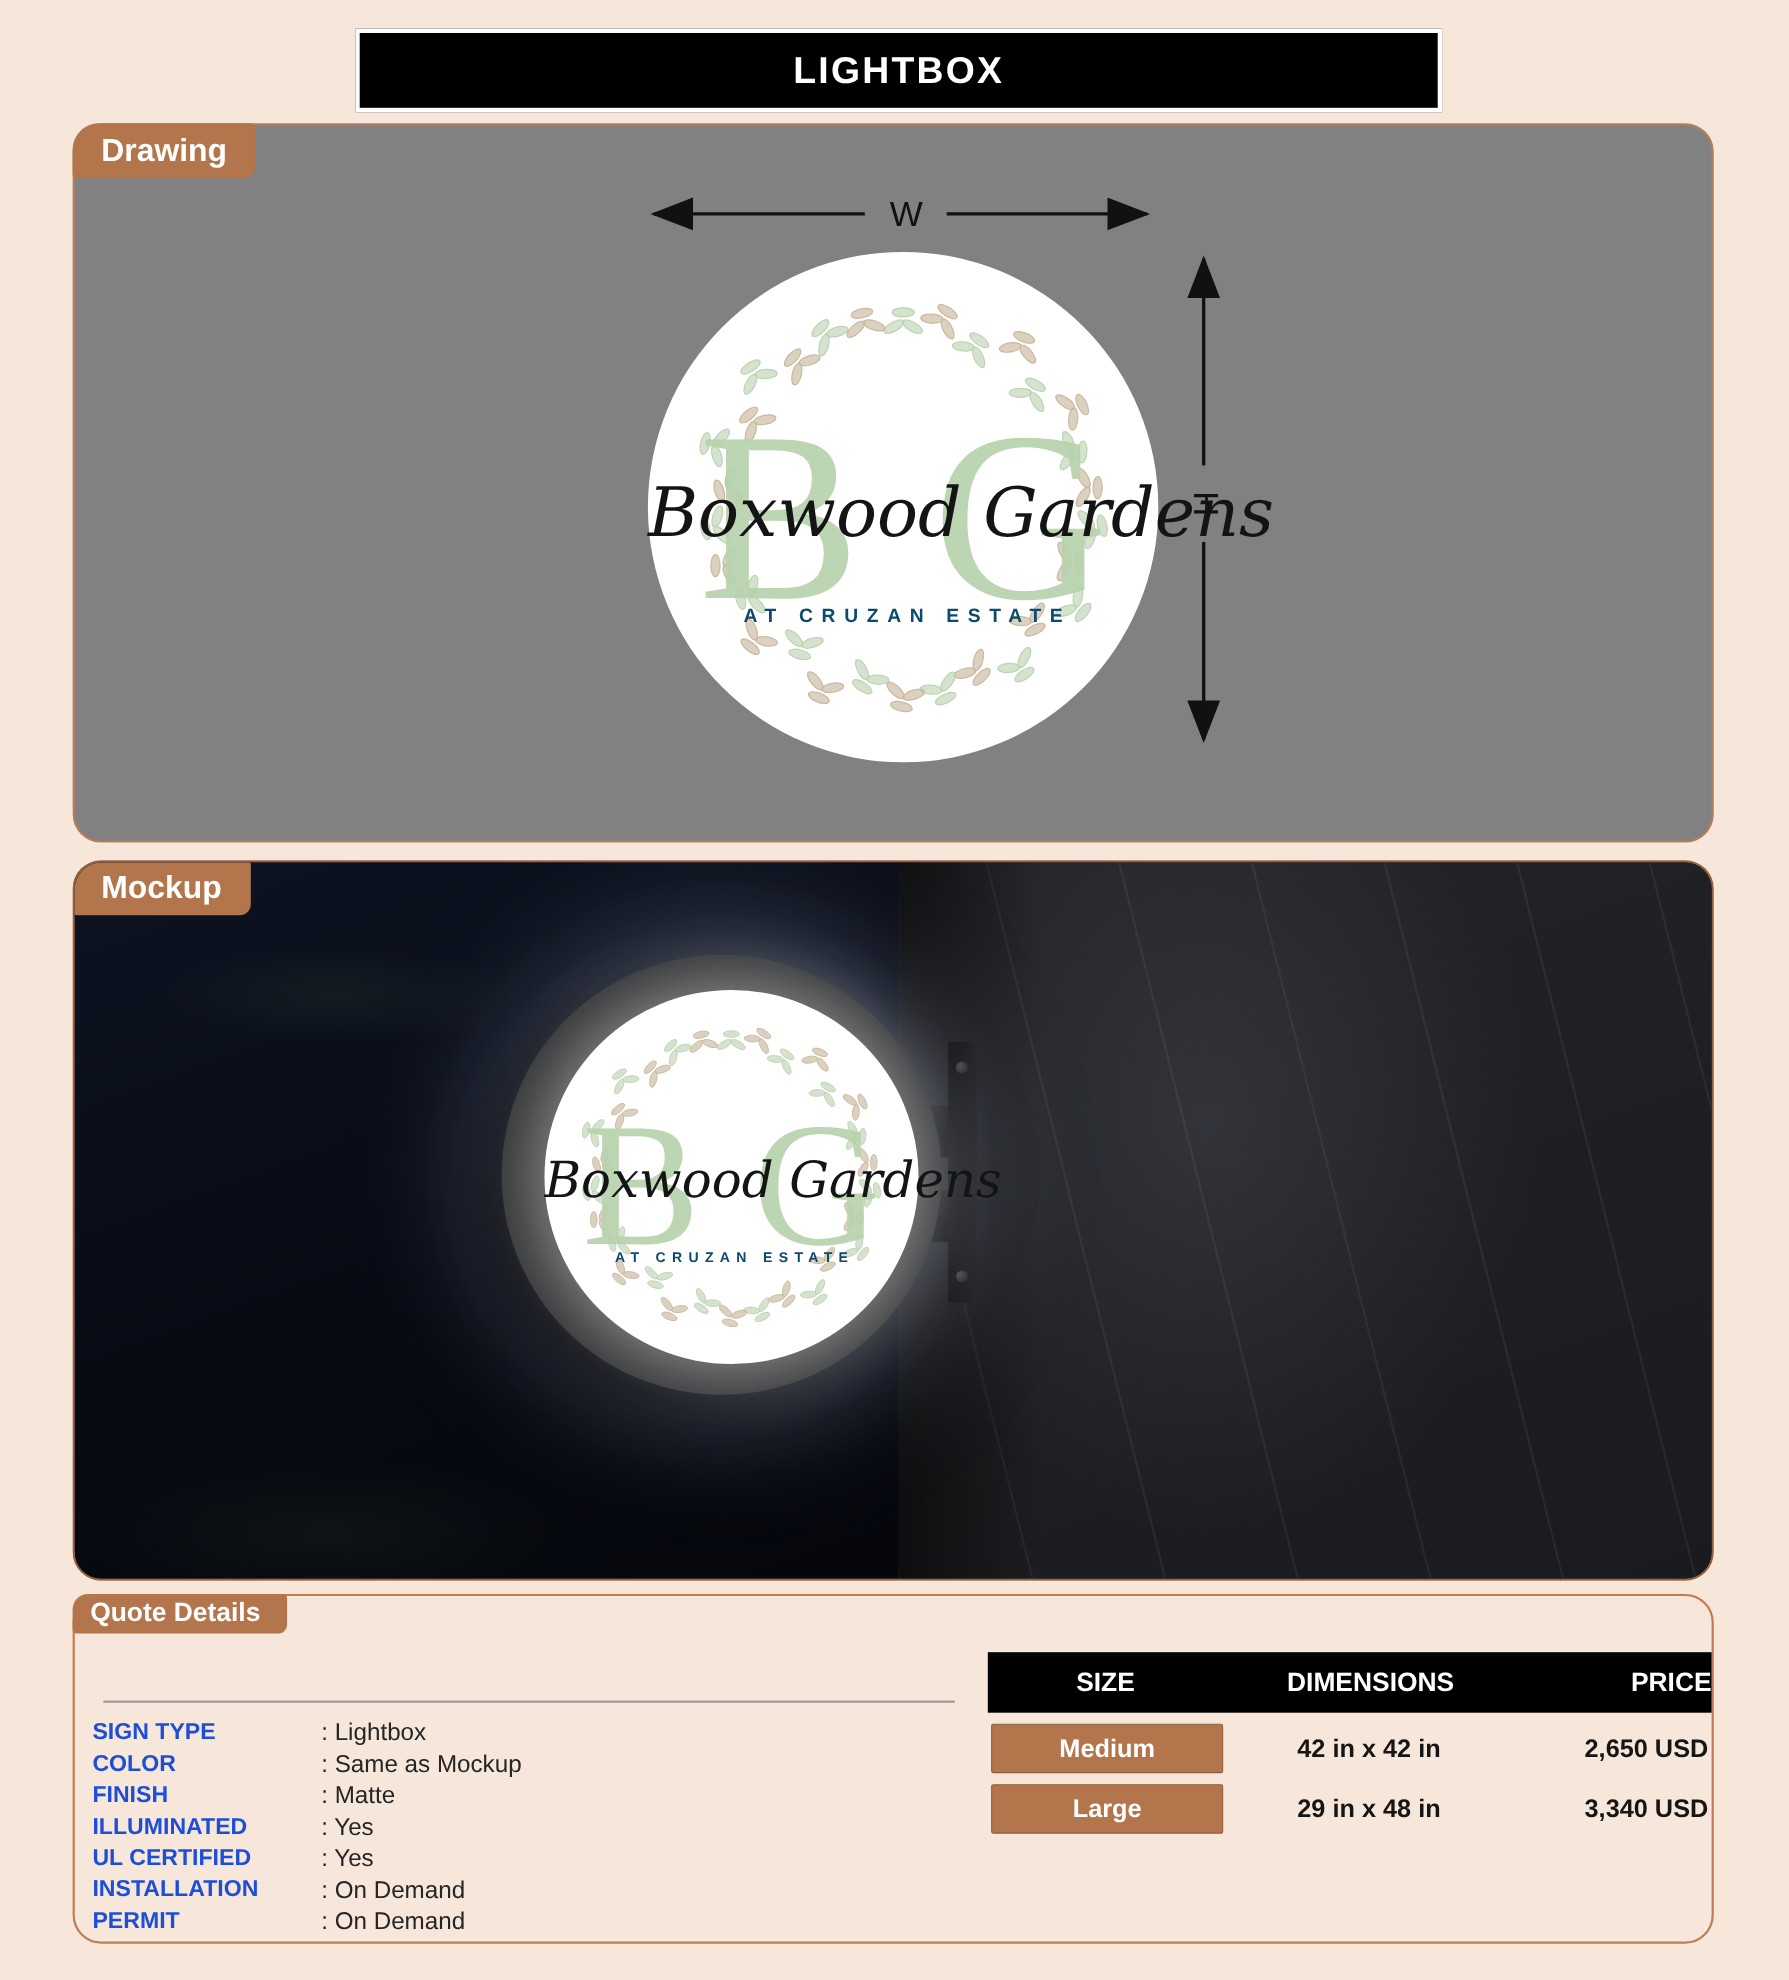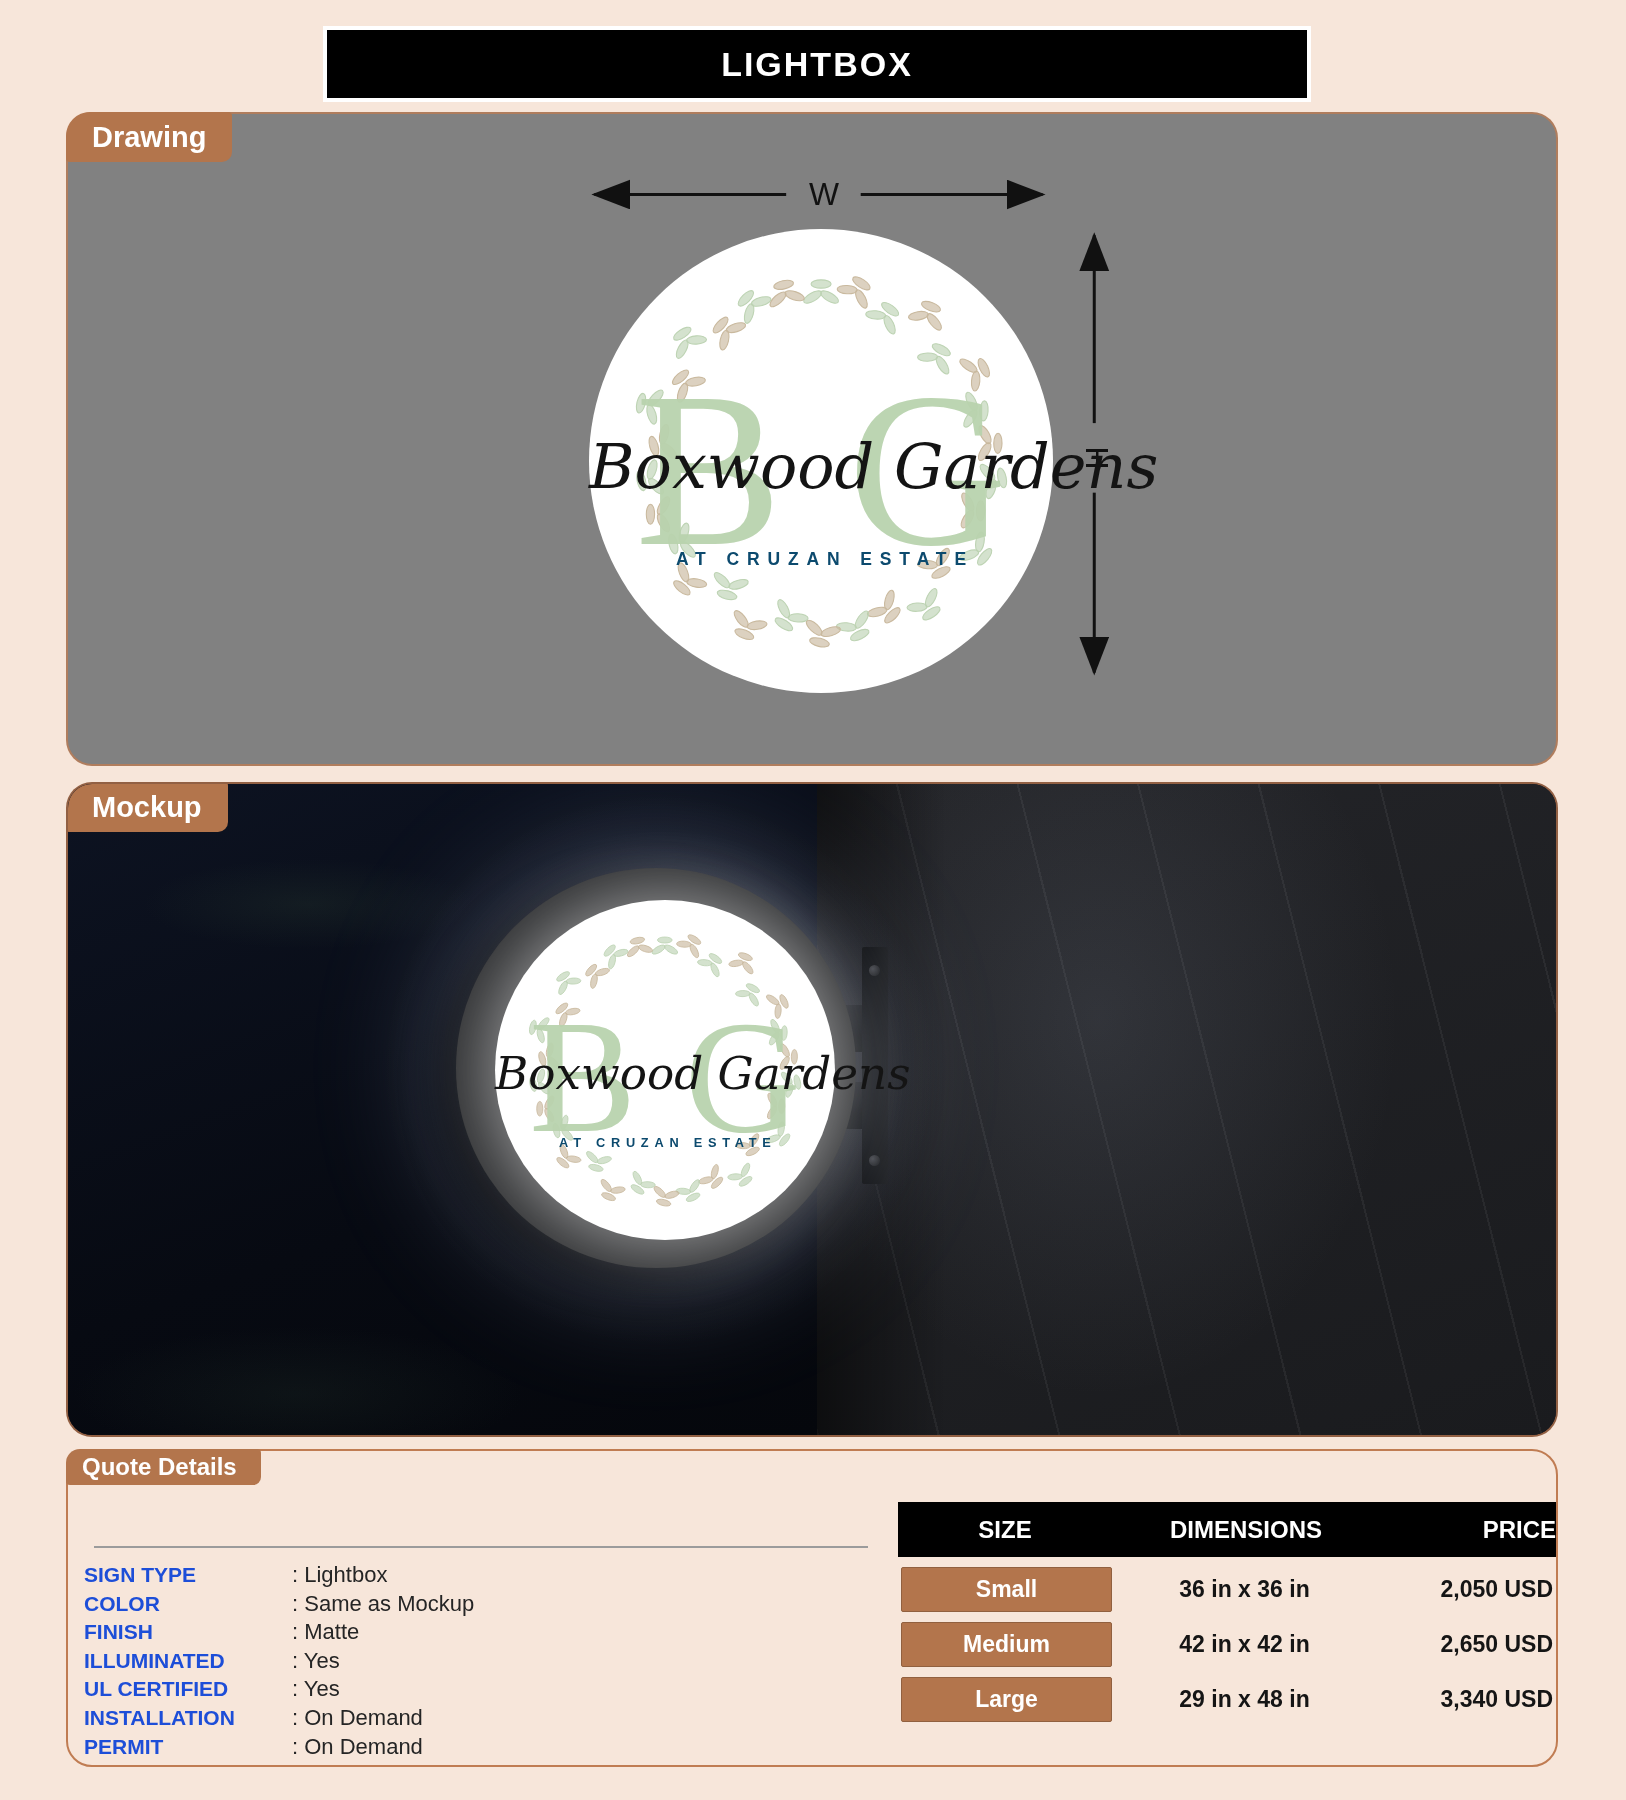--- a/index.html
+++ b/index.html
@@ -511,25 +511,20 @@
     <div class="detail-value">On Demand</div>
   </div>
 
   <div class="price-table">
     <div class="thead">
       <div class="col1">SIZE</div>
       <div class="col2">DIMENSIONS</div>
       <div class="col3">PRICE</div>
     </div>
     <div class="trow">
-      <button class="size-btn">Small</button>
-      <div class="col2">36 in x 36 in</div>
-      <div class="col3">2,050 USD</div>
-    </div>
-    <div class="trow">
       <button class="size-btn">Medium</button>
       <div class="col2">42 in x 42 in</div>
       <div class="col3">2,650 USD</div>
     </div>
     <div class="trow">
       <button class="size-btn">Large</button>
       <div class="col2">29 in x 48 in</div>
       <div class="col3">3,340 USD</div>
     </div>
   </div>

